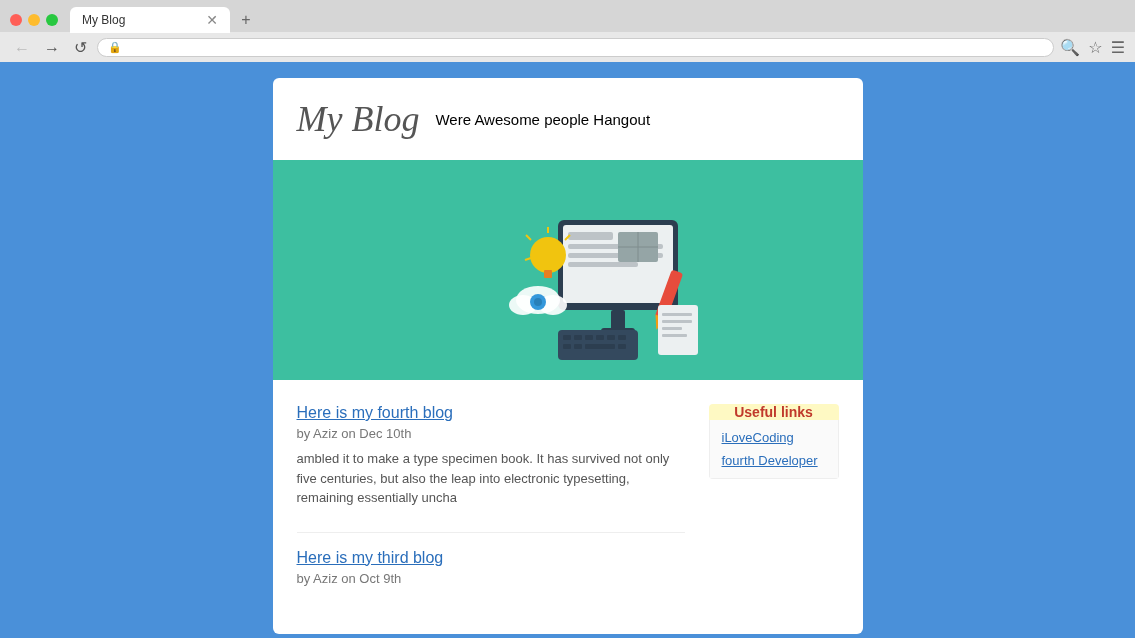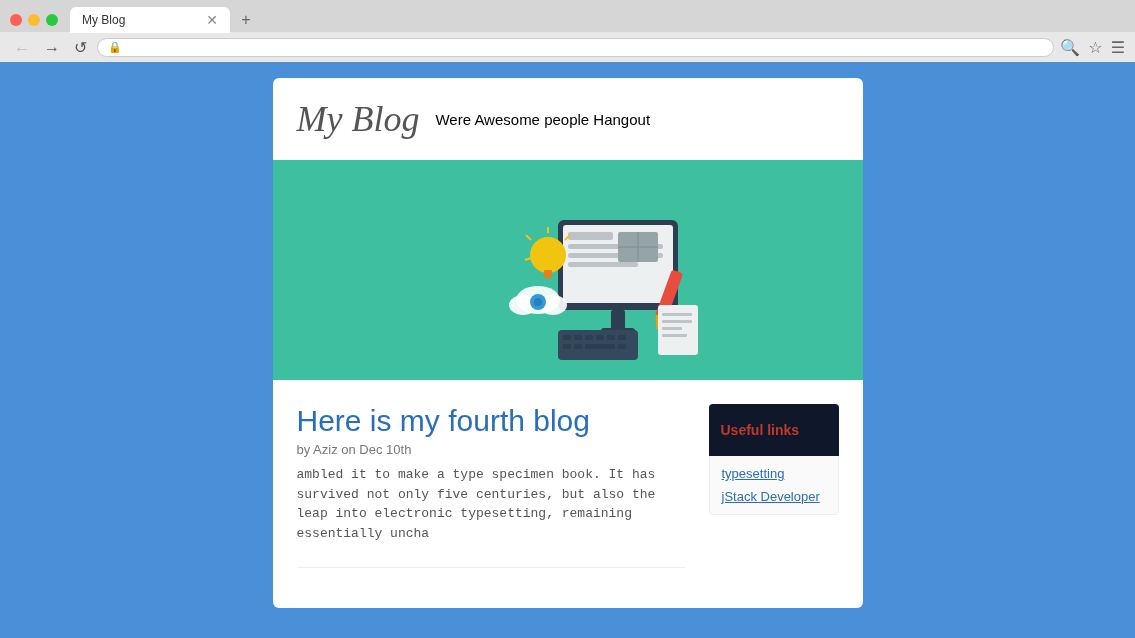--- a/index.html
+++ b/index.html
@@ -162,56 +162,57 @@
       display: flex;
       gap: 24px;
     }
     .posts-section {
       flex: 1;
     }
     .post-item {
       margin-bottom: 24px;
     }
     .post-title {
-      font-size: 30px;
+      font-size: 16px;
       color: #2a6ebb;
+      text-decoration: underline;
       cursor: pointer;
       margin-bottom: 4px;
     }
     .post-meta {
       font-size: 13px;
       color: #777;
       margin-bottom: 8px;
     }
     .post-excerpt {
       font-size: 13px;
       color: #555;
       line-height: 1.5;
-      font-family: Liberation Mono, monospace;
     }
     .post-divider {
       border: none;
       border-top: 1px solid #eee;
       margin: 16px 0;
     }
 
     
     .sidebar {
       width: 130px;
     }
     .sidebar-widget {
       border-radius: 4px;
       overflow: hidden;
     }
     .sidebar-widget-title {
-      background: #0f172a;
+      background: #fef9c3;
       color: #c0392b;
       font-weight: bold;
       font-size: 14px;
-      padding: 18px 12px;
+      padding: 0 12px;
+      text-align: center;
     }
     .sidebar-widget-body {
       background: #fafafa;
       border: 1px solid #eee;
       border-top: none;
       padding: 10px 12px;
     }
     .sidebar-link {
       display: block;
       color: #2a6ebb;
@@ -324,28 +325,33 @@
       <div class="posts-section">
 
         <div class="post-item">
           <div class="post-title">Here is my fourth blog</div>
           <div class="post-meta">by Aziz on Dec 10th</div>
           <div class="post-excerpt">ambled it to make a type specimen book. It has survived not only five centuries, but also the leap into electronic typesetting, remaining essentially uncha</div>
         </div>
 
         <hr class="post-divider">
 
+        <div class="post-item">
+          <div class="post-title">Here is my third blog</div>
+          <div class="post-meta">by Aziz on Oct 9th</div>
+          <div class="post-excerpt"></div>
+        </div>
 
       </div>
 
       <div class="sidebar">
         <div class="sidebar-widget">
           <div class="sidebar-widget-title">Useful links</div>
           <div class="sidebar-widget-body">
-            <a class="sidebar-link" href="#">typesetting</a>
-            <a class="sidebar-link" href="#">jStack Developer</a>
+            <a class="sidebar-link" href="#">iLoveCoding</a>
+            <a class="sidebar-link" href="#">fourth Developer</a>
           </div>
         </div>
       </div>
     </div>
 
   </div>
 </div>
 
 </body></html>

